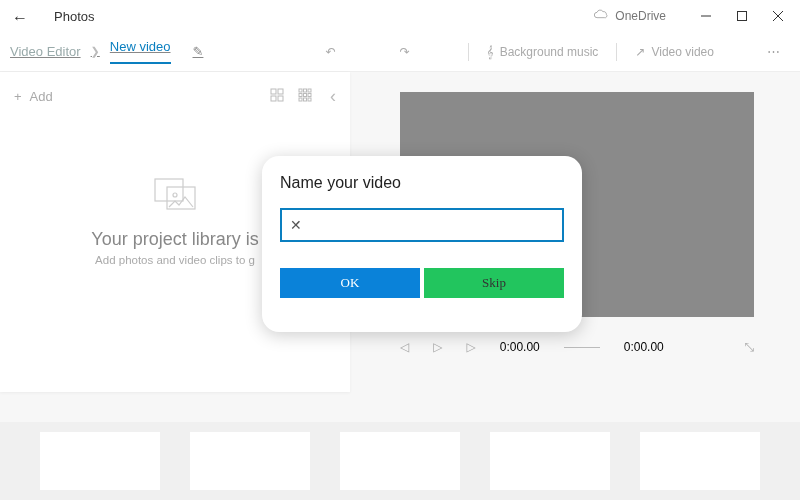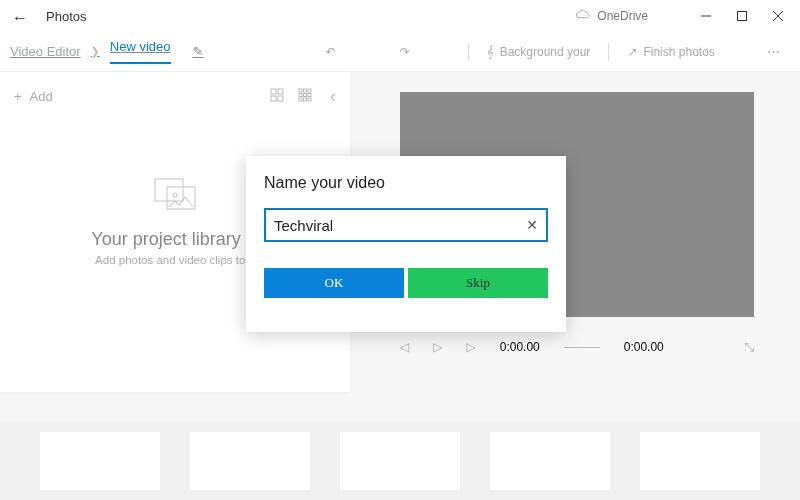--- a/index.html
+++ b/index.html
@@ -1,22 +1,22 @@
 <!DOCTYPE html>
 <html><head>
 <meta charset="utf-8">
 <style>
   * { box-sizing: border-box; margin: 0; padding: 0; font-family: "Segoe UI", Arial, sans-serif; }
   body { width: 800px; height: 500px; background: #f5f5f5; overflow: hidden; position: relative; }
 
   .titlebar { height: 32px; background: #fff; display: flex; align-items: center; padding: 0 4px; }
   .titlebar .back { width: 32px; text-align: center; font-size: 16px; color: #333; }
-  .titlebar .title { font-size: 13px; color: #333; margin-left: 10px; flex: 0 0 auto; }
+  .titlebar .title { font-size: 13px; color: #333; margin-left: 18px; flex: 0 0 auto; }
   .titlebar .spacer { flex: 1; }
-  .titlebar .onedrive { display: flex; align-items: center; font-size: 12px; color: #777; margin-right: 40px; }
+  .titlebar .onedrive { display: flex; align-items: center; font-size: 12px; color: #777; margin-right: 22px; }
   .titlebar .onedrive .cloud { margin-right: 6px; }
   .winbtn { width: 36px; height: 32px; display: flex; align-items: center; justify-content: center; font-size: 12px; color: #333; }
   .winbtn svg { width: 10px; height: 10px; stroke: #333; stroke-width: 1; fill: none; }
 
   .toolbar { height: 40px; background: #fff; display: flex; align-items: center; padding: 0 10px; color: #888; font-size: 13px; border-bottom: 1px solid #eee; }
   .breadcrumb { display: flex; align-items: center; gap: 10px; text-decoration: underline; }
   .breadcrumb .crumb { color: #9aa; }
   .breadcrumb .chev { color: #bbb; font-size: 11px; }
   .breadcrumb .current { color: #0a7fc0; border-bottom: 2px solid #0a7fc0; padding-bottom: 8px; text-align: center; }
   .breadcrumb .pencil { margin-left: 12px; color: #888; }
@@ -43,21 +43,21 @@
   .preview { position: absolute; left: 400px; top: 20px; width: 354px; height: 225px; background: #8a8a8a; }
   .player { position: absolute; left: 400px; top: 268px; width: 354px; display: flex; align-items: center; gap: 24px; color: #aaa; font-size: 12px; }
   .player .ctl { font-size: 12px; }
   .player .time { color: #000000; font-size: 12px; }
   .player .bar { width: 36px; height: 1px; background: #bbb; }
   .player .sp { flex: 1; }
 
   .strip { position: absolute; left: 0; bottom: 0; width: 800px; height: 78px; background: #f0f0f0; display: flex; align-items: center; padding-left: 40px; gap: 30px; }
   .strip .thumb { width: 120px; height: 58px; background: #fff; }
 
-  .dialog { position: absolute; left: 246px; top: 156px; width: 320px; height: 176px; background: #fff; box-shadow: 0 3px 18px rgba(0,0,0,0.2); padding: 18px; z-index: 10; }
+  .dialog { position: absolute; left: 262px; top: 156px; width: 320px; height: 176px; background: #fff; box-shadow: 0 3px 18px rgba(0,0,0,0.2); padding: 18px; z-index: 10; border-radius: 17px; }
   .dialog .dlg-title { font-size: 16px; color: #222; margin-bottom: 16px; }
   .dialog .input-wrap { display: flex; align-items: center; border: 2px solid #0a7fc0; height: 34px; padding: 0 8px; }
   .dialog input { flex: 1; border: none; outline: none; font-size: 15px; color: #222; }
   .dialog .clear { font-size: 14px; color: #555; cursor: pointer; }
   .dialog .btn-row { display: flex; gap: 4px; margin-top: 26px; }
   .dialog .btn { flex: 1; height: 30px; display: flex; align-items: center; justify-content: center; font-size: 13px; font-family: Liberation Serif, serif; }
   .dialog .btn.ok { background: #0a82d9; color: #fff; }
   .dialog .btn.skip { background: #22c55e; color: #333; }
 
   .cloud svg { width: 16px; height: 12px; stroke: #888; fill: none; stroke-width: 1; }
@@ -103,26 +103,26 @@
     <span class="pencil">✎</span>
   </div>
   <div class="spacer"></div>
   <div class="tbtn">↶</div>
   <div style="width:40px"></div>
   <div class="tbtn">↷</div>
   <div style="width:40px"></div>
   <div class="divider"></div>
   <div class="tbtn">
     <span>𝄞</span>
-    <span>Background your</span>
+    <span>Background music</span>
   </div>
   <div class="divider"></div>
   <div class="tbtn">
     <span>↗</span>
-    <span>Finish photos</span>
+    <span>Video video</span>
   </div>
   <div class="more">⋯</div>
 </div>
 
 <div class="content">
 
   <div class="library-panel">
     <div class="lib-top">
       <div class="add-btn">
         <span>+</span>
@@ -187,20 +187,19 @@
   <div class="thumb"></div>
   <div class="thumb"></div>
   <div class="thumb"></div>
   <div class="thumb"></div>
   <div class="thumb"></div>
 </div>
 
 <div class="dialog">
   <div class="dlg-title">Name your video</div>
   <div class="input-wrap">
-    <input type="text" value="Techviral" style="">
     <span class="clear">✕</span>
   </div>
   <div class="btn-row">
     <div class="btn ok">OK</div>
     <div class="btn skip">Skip</div>
   </div>
 </div>
 
 </body></html>

